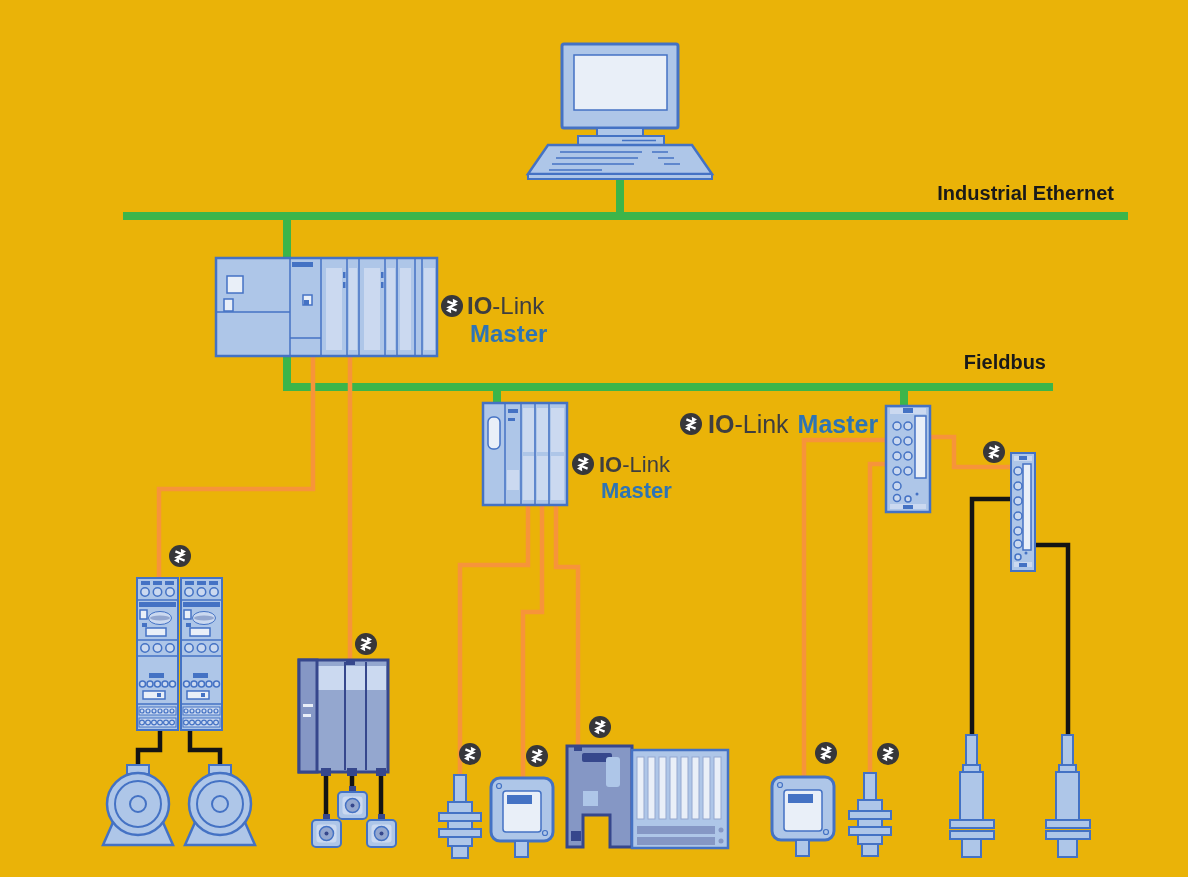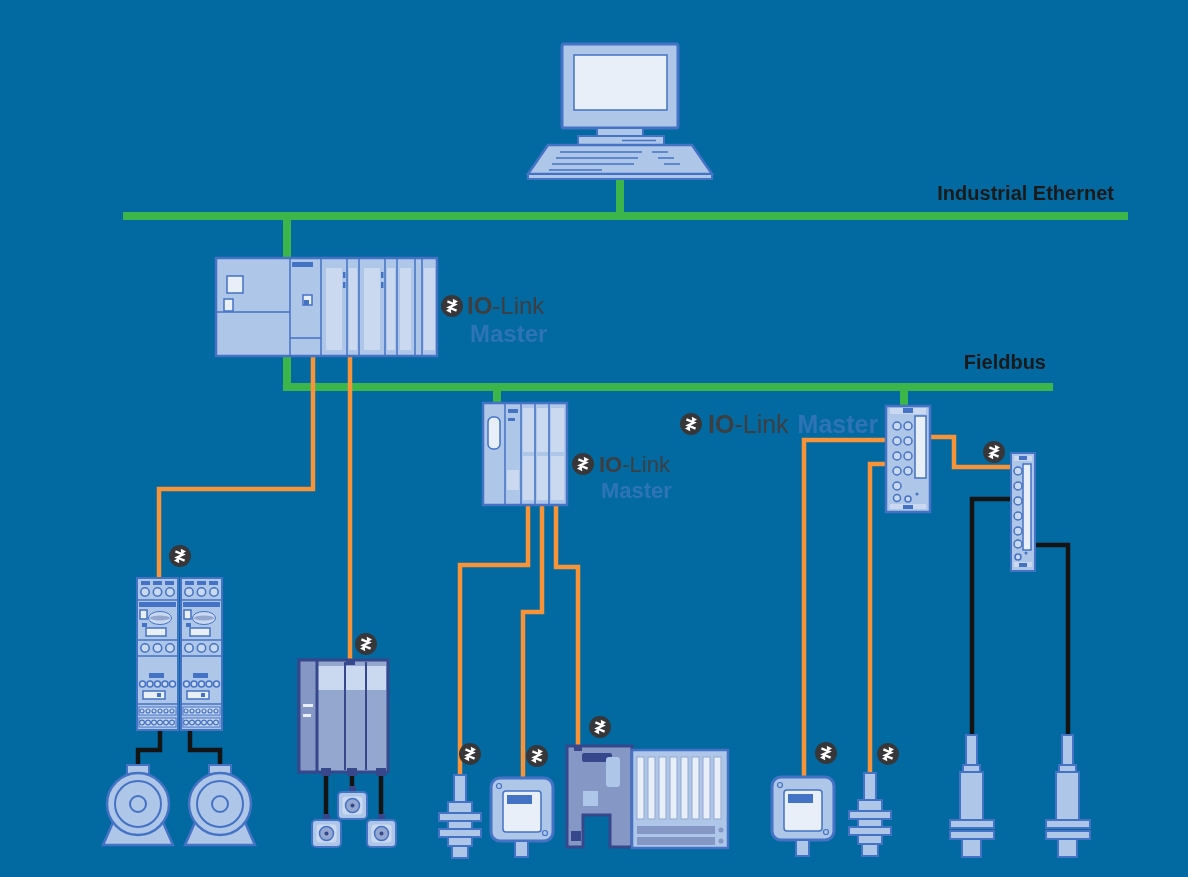--- a/index.html
+++ b/index.html
@@ -1,16 +1,16 @@
 <!DOCTYPE html>
 <html style="--bus_green: #3CB54A; --io_link_orange: #F7943A; --cable_black: #141414; --device_fill: #AEC6E8; --device_fill_soft: #CBD9F0; --device_fill_light: #E9EFF8; --device_fill_mid: #94A7CF; --device_fill_deep: #8597C5; --device_stroke: #4472C4; --device_stroke_deep: #36478C; --badge_bg: #37373A; --io_link_text: #3E3E40; --master_text: #2E74B5; --label_text: #1A1A1A;"><head>
 <meta charset="utf-8">
 <style>
   html,body{margin:0;padding:0;background:#fff;}
-  .stage{position:relative;width:1188px;height:877px;background:#0369a1;overflow:hidden;
+  .stage{position:relative;width:1188px;height:877px;background:#eab308;overflow:hidden;
          font-family:"Liberation Sans","DejaVu Sans",sans-serif;}
   svg{display:block;}
   svg text{font-family:"Liberation Sans","DejaVu Sans",sans-serif;}
   .bus{fill:var(--bus_green);}
   .w-io{stroke:var(--io_link_orange);stroke-width:4.5;fill:none;}
   .w-std{stroke:var(--cable_black);stroke-width:4.5;fill:none;}
   .f-dev{fill:var(--device_fill);stroke:var(--device_stroke);stroke-width:2.5;}
   .f-dev2{fill:var(--device_fill);stroke:var(--device_stroke);stroke-width:2;}
   .f-light{fill:var(--device_fill_light);stroke:var(--device_stroke);stroke-width:1.5;}
   .f-soft{fill:var(--device_fill_soft);}

